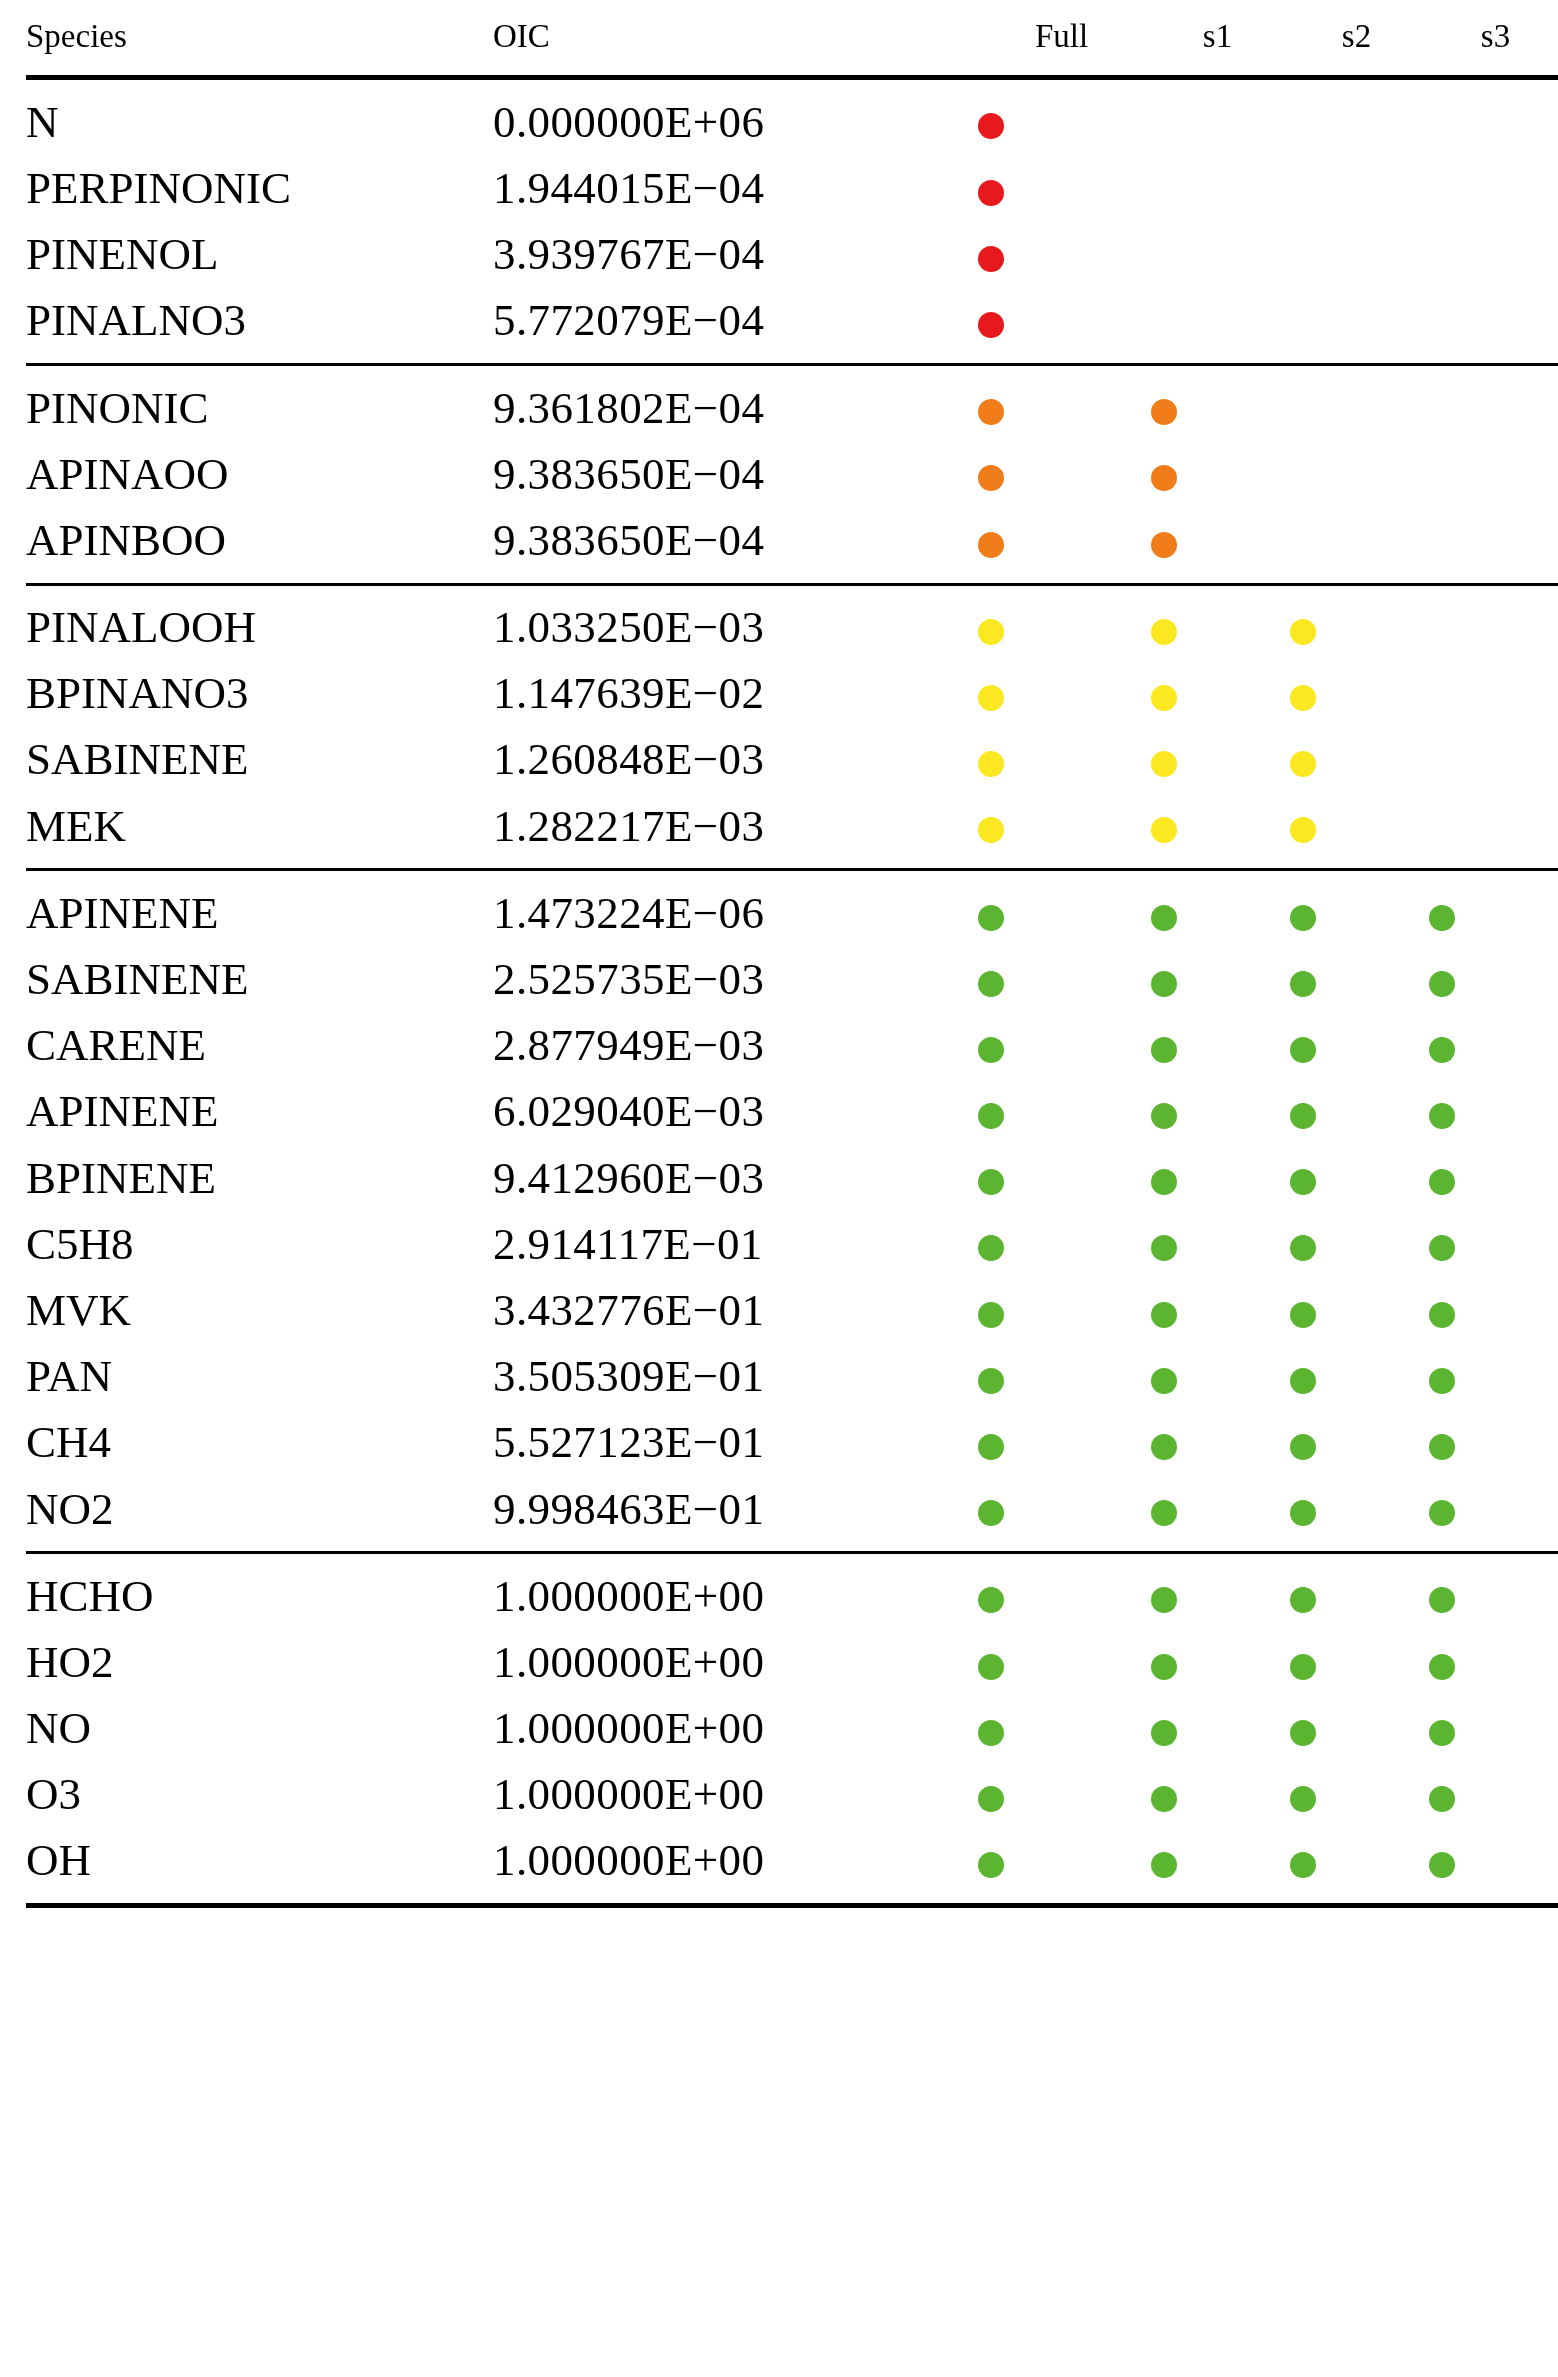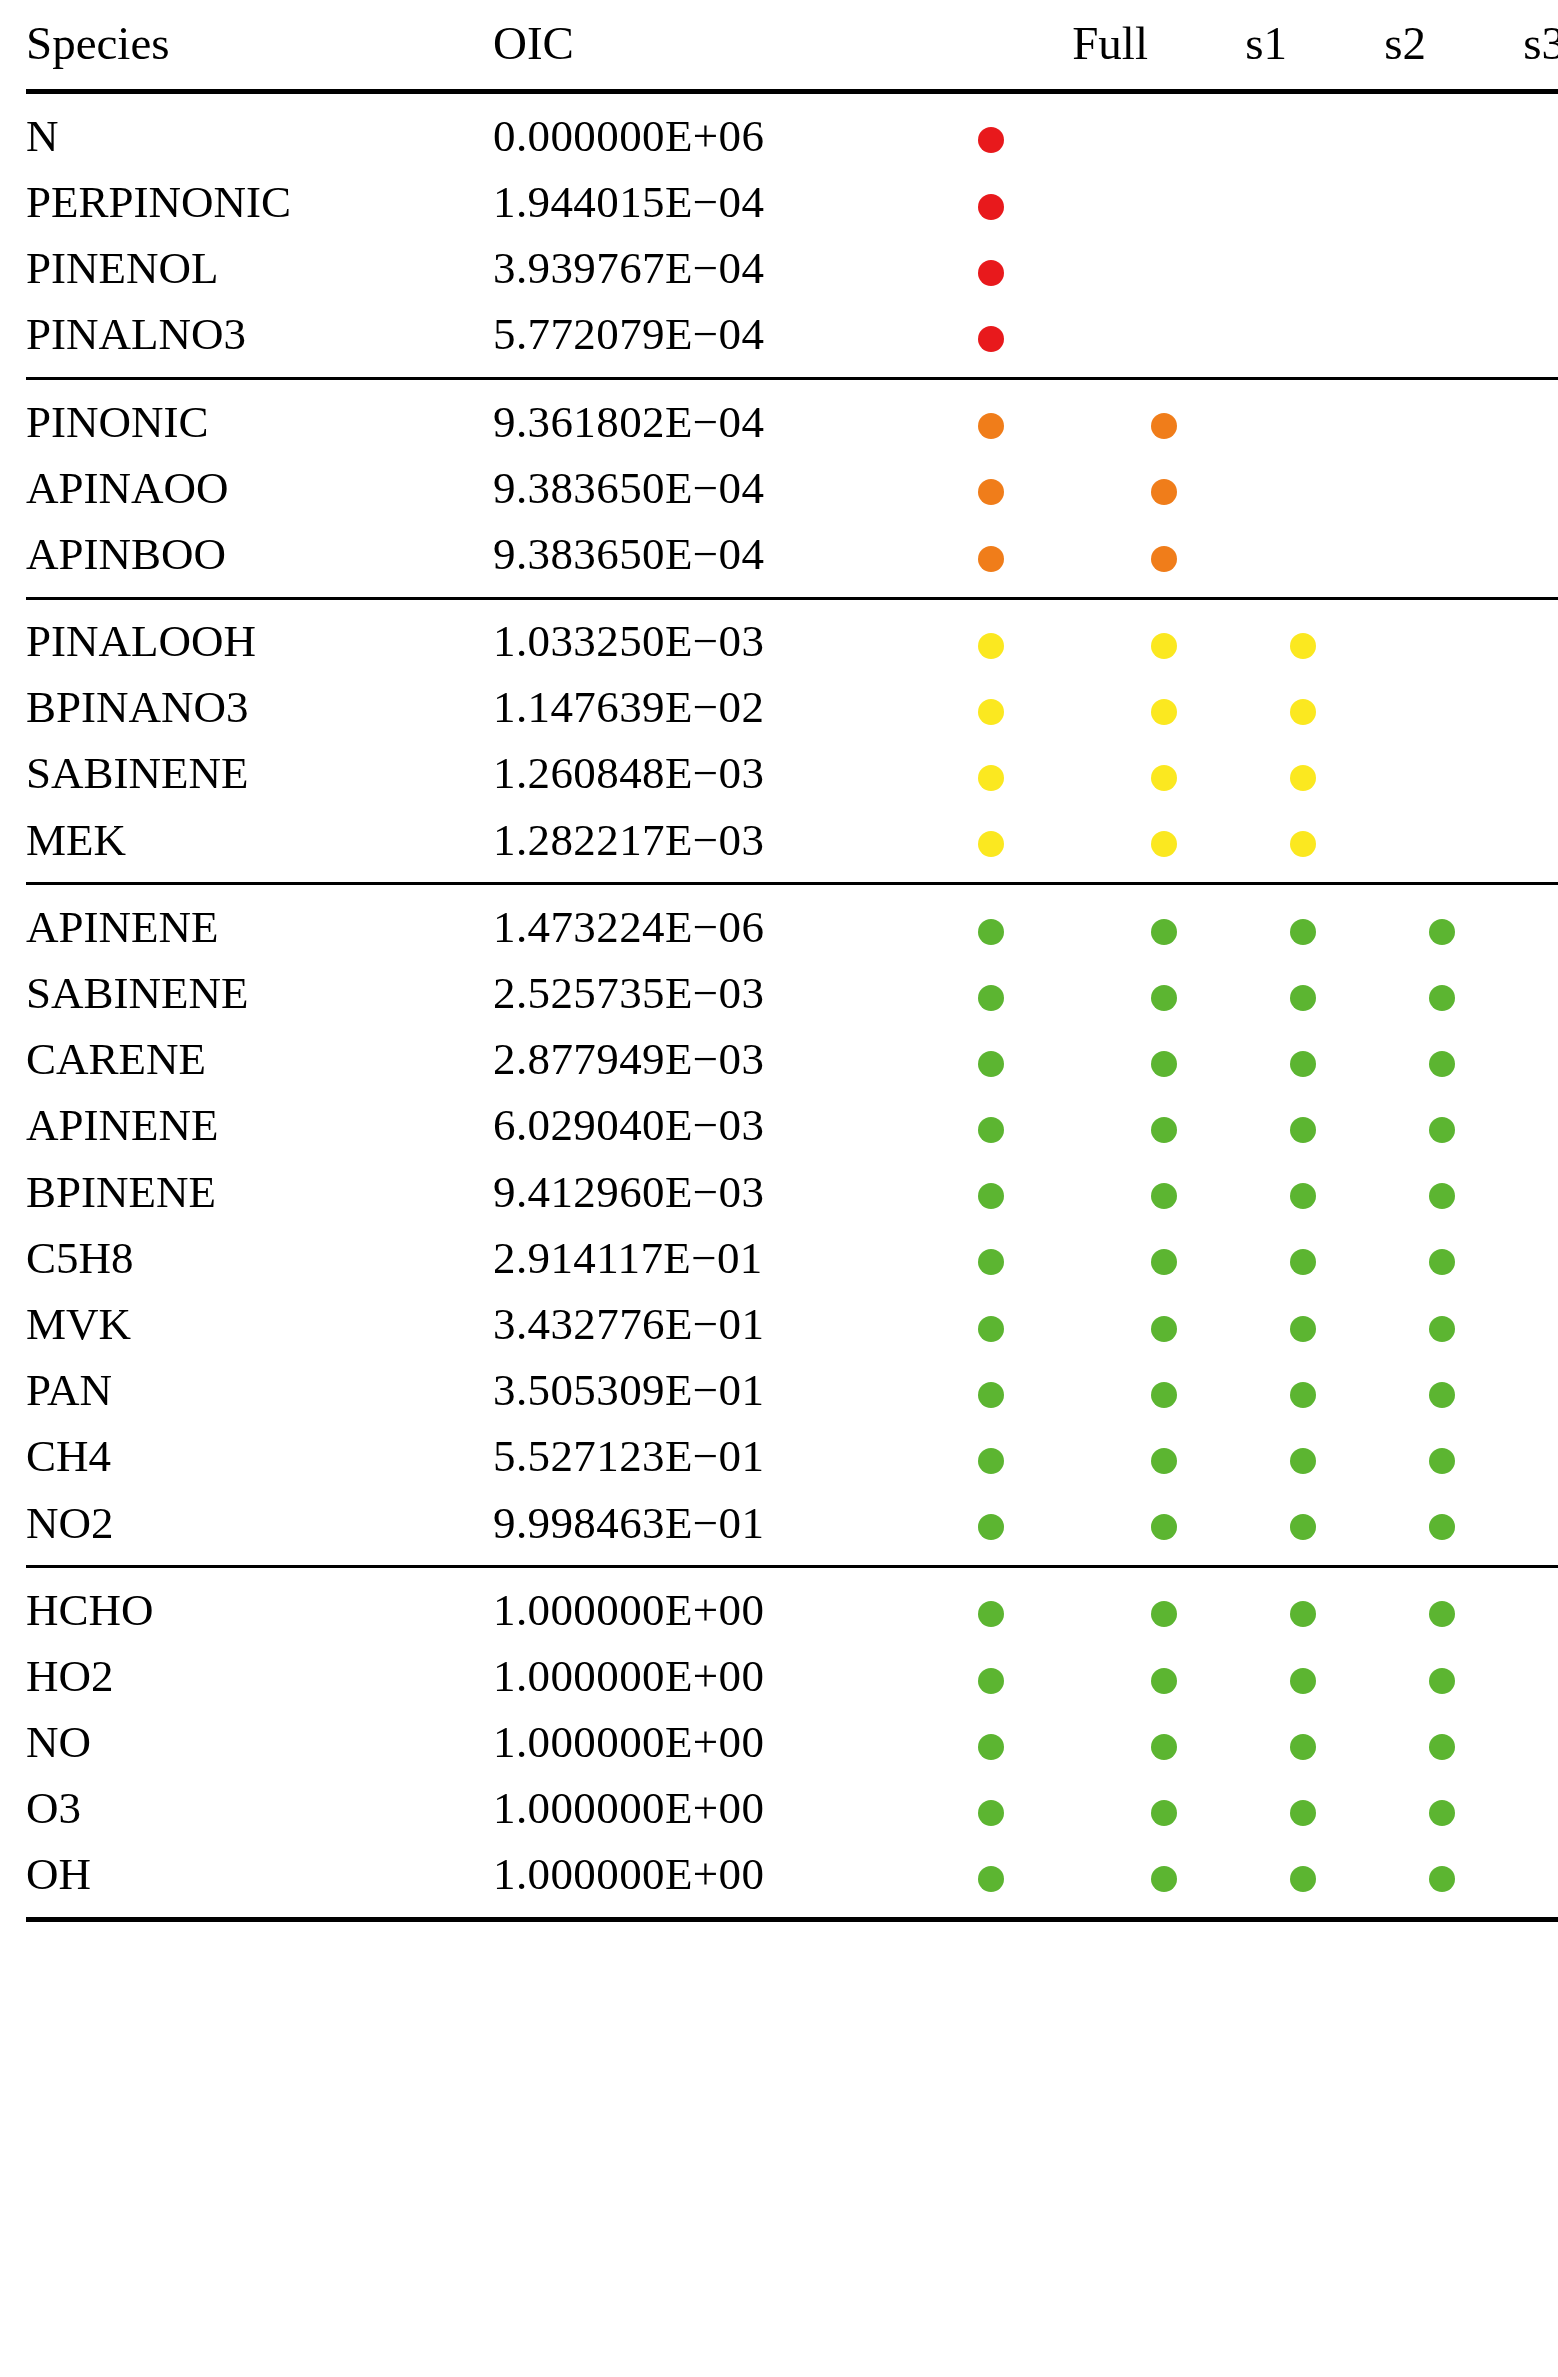--- a/index.html
+++ b/index.html
@@ -32,29 +32,29 @@
   table.oic-table col.c-s1      { width: 139px; }
   table.oic-table col.c-s2      { width: 139px; }
   table.oic-table col.c-s3      { width: 139px; }
 
   .rule-top td    { border-top: 5.3px solid #000; }
   .rule-mid td    { border-top: 3px solid #000; }
   .rule-bottom td { border-top: 5.3px solid #000; }
 
   thead th {
     font-weight: normal;
-    font-size: 47px;
+    font-size: 33px;
     line-height: 1.0;
     text-align: left;
     padding: 19.6px 0 22.6px 0;
     vertical-align: bottom;
     white-space: nowrap;
   }
   thead th.dotcol {
-    text-align: right;
+    text-align: center;
   }
 
   tbody td {
     font-size: 45px;
     line-height: 1.0;
     padding: 10.6px 0 10.6px 0;
     vertical-align: middle;
     white-space: nowrap;
   }
 

